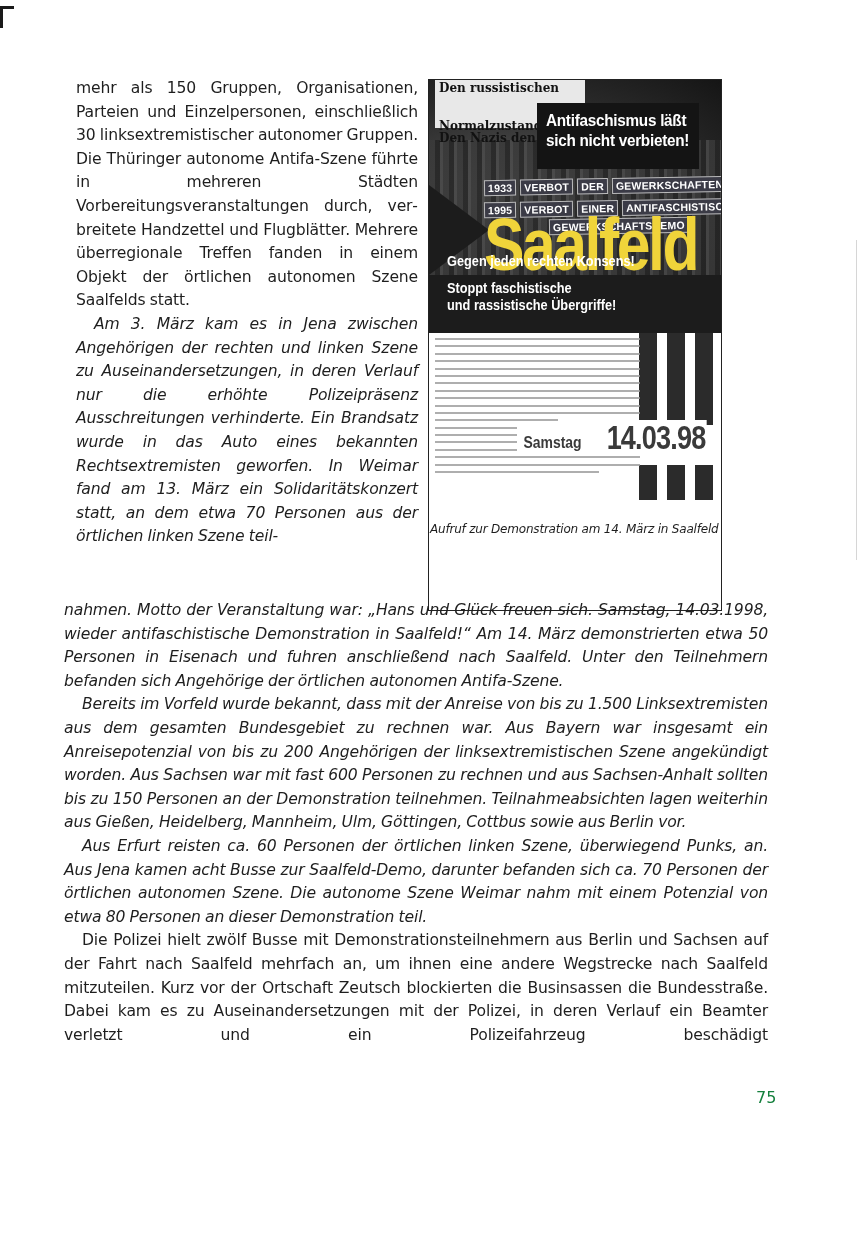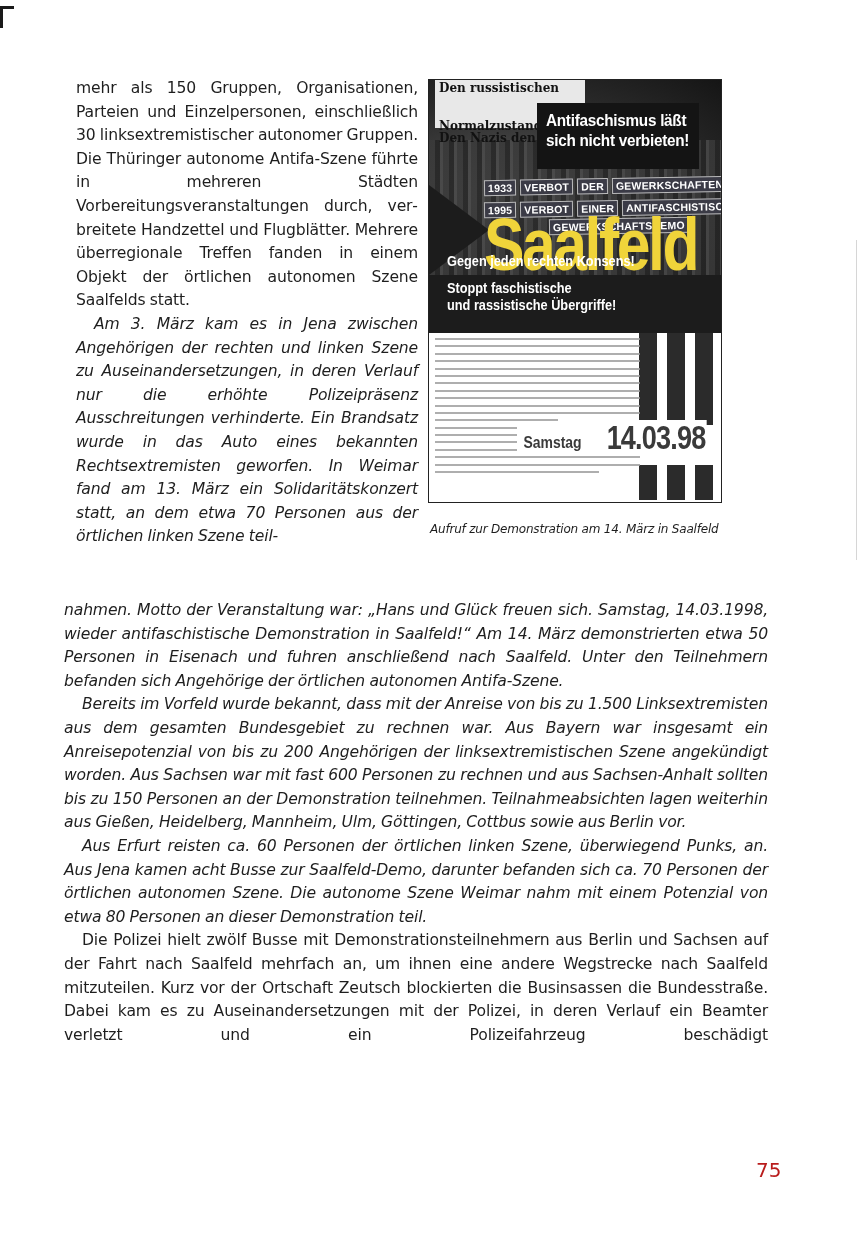--- a/index.html
+++ b/index.html
@@ -20,21 +20,21 @@
   #col-left {
     position:absolute; left:76px; top:77px; width:342px;
   }
   #col-full {
     position:absolute; left:64px; top:599px; width:704px;
   }
   .last-line { text-align-last:left;font-style:italic; }
 
   
   #poster {
-    position:absolute; left:428px; top:79px; width:294px; height:424px;
+    position:absolute; left:428px; top:79px; width:294px; height:532px;
     border:1.5px solid #222; background:#fff; overflow:hidden; box-sizing:border-box;
   }
   #poster .photo {
     position:absolute; left:0; top:0; width:100%; height:195px;
     background:
       radial-gradient(ellipse at 30% 60%, #5a5a5a 0%, #2a2a2a 60%, #151515 100%);
   }
   #poster .photo .crowd {
     position:absolute; left:0; right:0; top:60px; height:135px;
     background:repeating-linear-gradient(90deg,#3a3a3a 0 6px,#262626 6px 11px,#4a4a4a 11px 14px);
@@ -98,21 +98,21 @@
   #poster .date {
     position:absolute; left:176px; top:340px; font-family:"Liberation Sans", sans-serif; font-weight:bold;
     font-size:33px; color:#3a3a3a; background:#fff; line-height:36px; letter-spacing:-1px;
     transform:scaleX(0.82); transform-origin:left top; padding:0 2px;
   }
   #caption {
     position:absolute; left:430px; top:518px; width:300px; font-style:italic;
     font-size:12px; line-height:23.6px; color:#1e1e1e; letter-spacing:-0.2px;
   }
   #page-number {
-    position:absolute; left:756px; top:1158px; font-size:20px; color:#b91c1c;
+    position:absolute; left:756px; top:1088px; font-size:16px; color:#15803d;
   }
   .scan-edge {
     position:absolute; right:2px; top:240px; width:1px; height:320px; background:#d6d6d6;
   }
 </style>
 </head>
 <body>
 
 <div class="corner-mark"></div>
 

